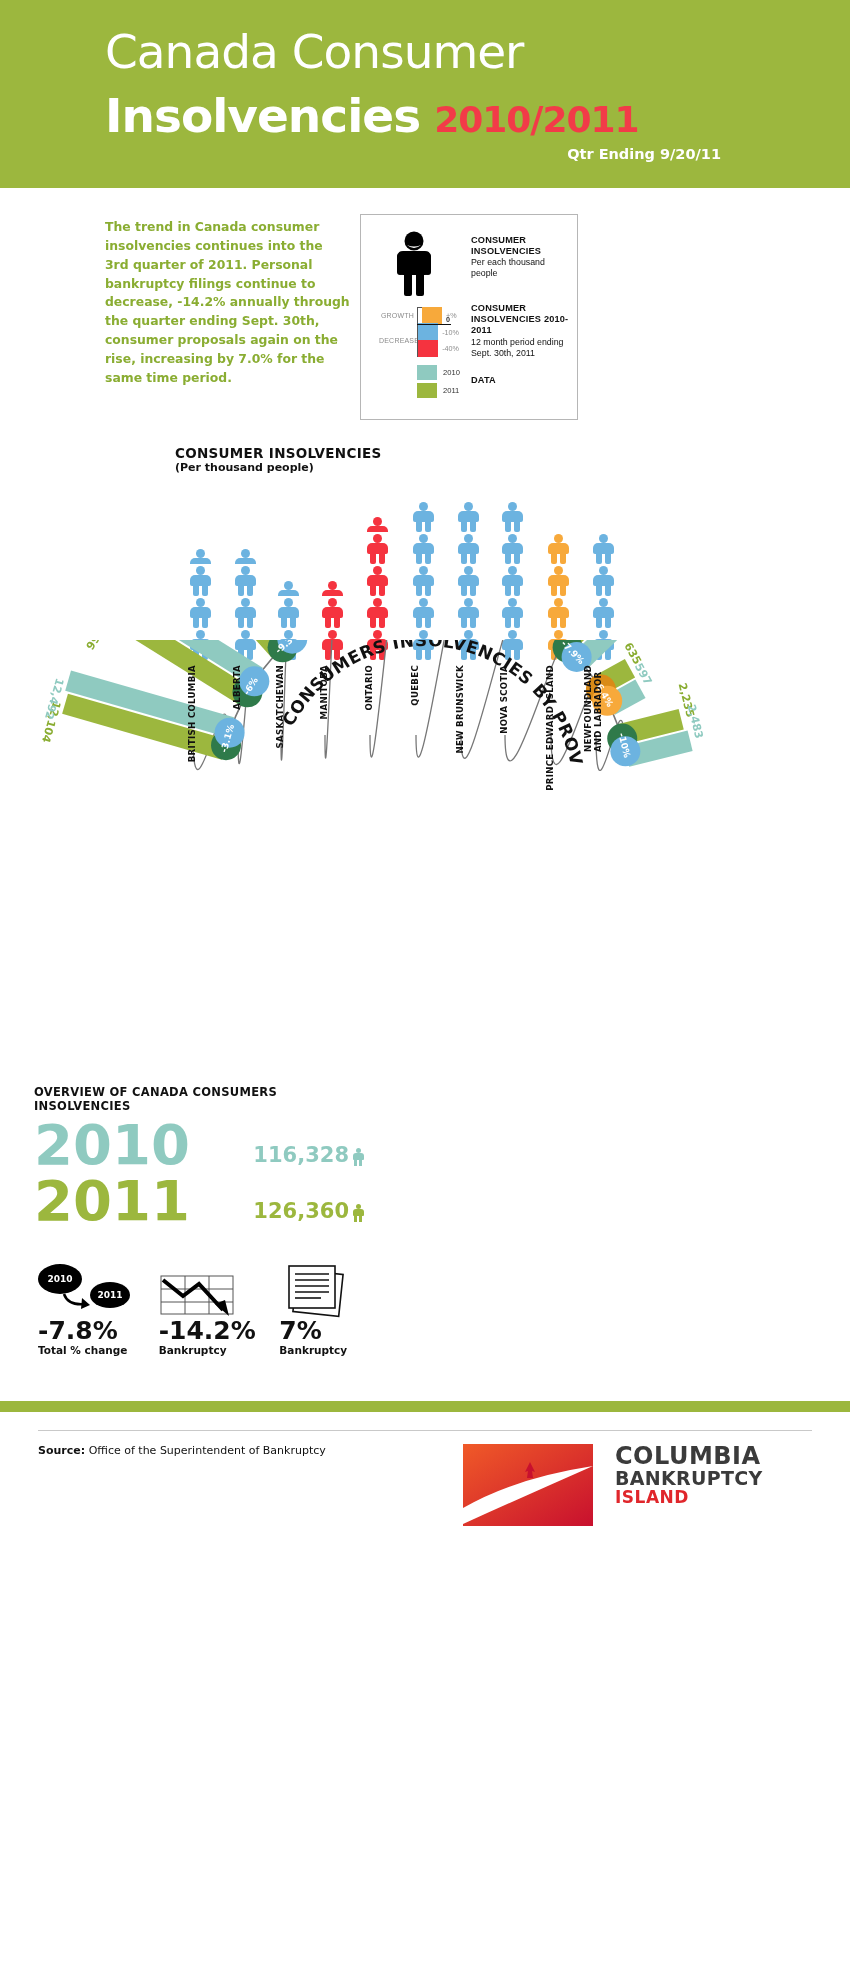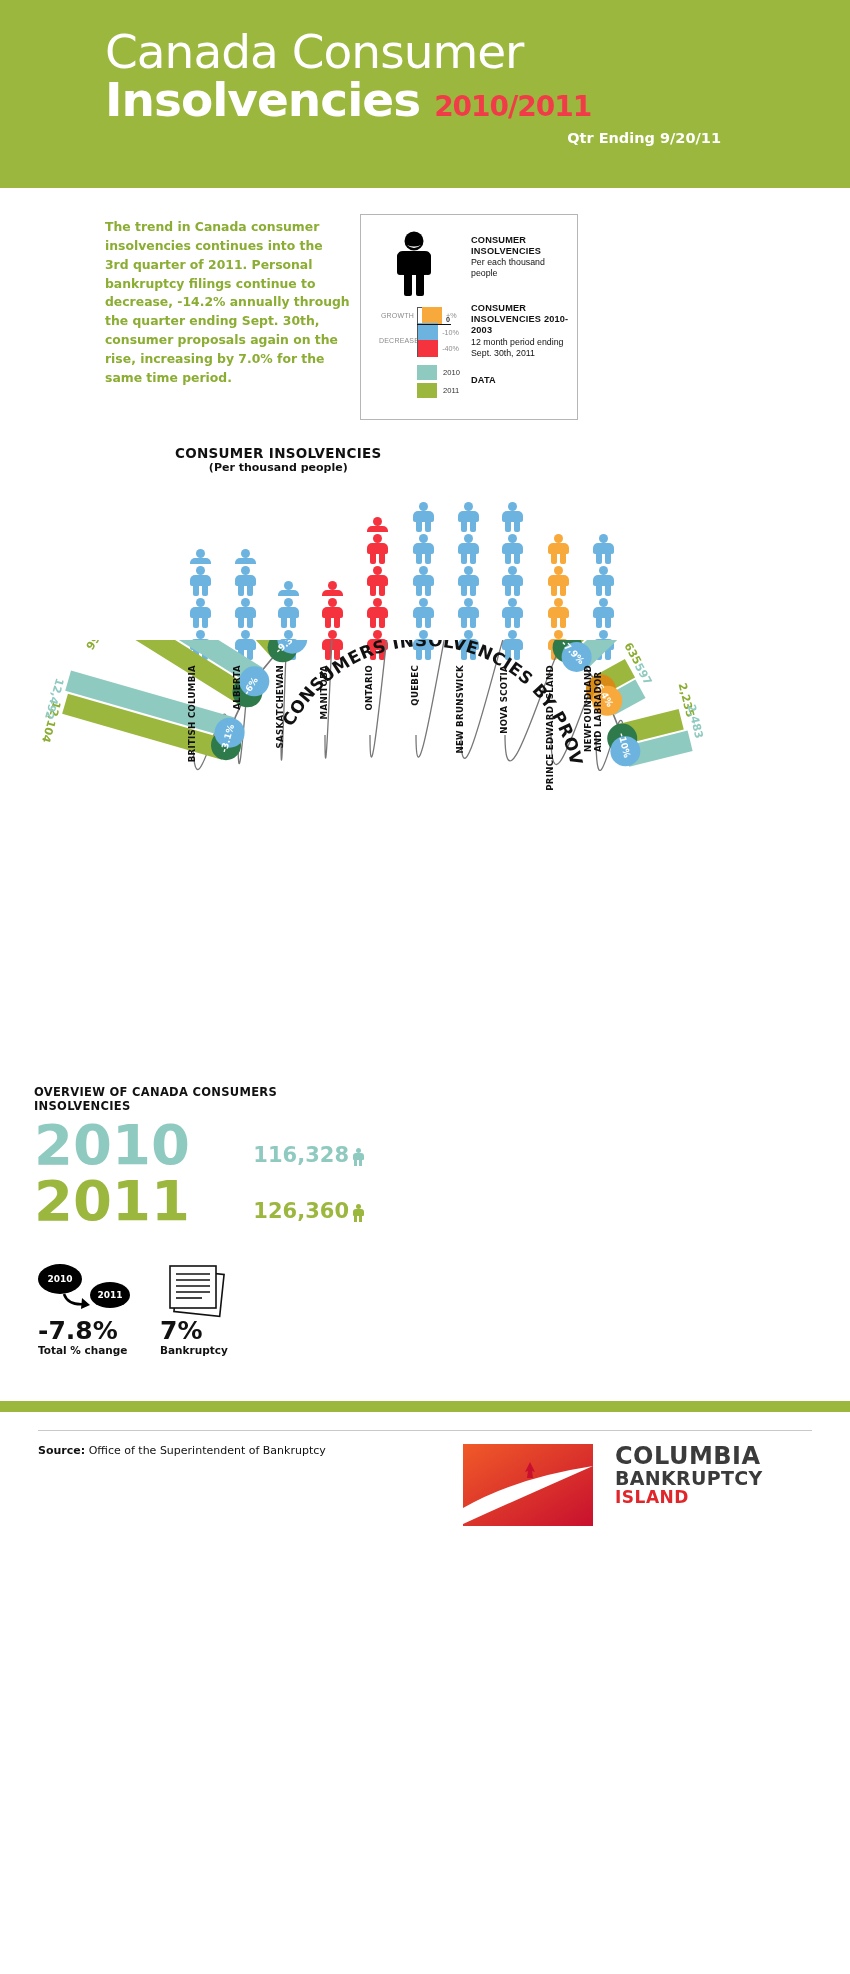--- a/index.html
+++ b/index.html
@@ -19,23 +19,24 @@
   }
   .header-inner { position:absolute; left:105px; top:28px; width:620px; }
   .title-l1 {
     font-size:47px; font-weight:normal; color:#ffffff; letter-spacing:-1px;
     line-height:1.02; font-family:"DejaVu Sans", sans-serif;
   }
   .title-l2row { display:flex; align-items:baseline; gap:14px; line-height:1.02; }
   .title-l2 {
     font-size:47px; font-weight:bold; color:#ffffff; letter-spacing:-1px;
     font-family:"DejaVu Sans", sans-serif;
+    margin-top:16px;
   }
   .title-years {
-    font-size:28px; font-weight:bold; color:#f23b48; letter-spacing:-1px;
+    font-size:36px; font-weight:bold; color:#f23b48; letter-spacing:-1px;
     font-family:"DejaVu Sans", sans-serif;
   }
   .title-sub {
     text-align:right; color:#ffffff; font-size:14.5px; font-weight:bold;
     margin-top:6px; padding-right:4px; font-family:"DejaVu Sans", sans-serif;
   }
 
   
   .intro {
     position:absolute; left:105px; top:218px; width:245px;
@@ -70,21 +71,21 @@
   .data-row { display:flex; align-items:center; margin-bottom:3px; }
   .data-sw { width:20px; height:15px; }
   .d10 { background:#8fcac0; }
   .d11 { background:#9cb73e; }
   .data-lbl { font-size:7.6px; color:#333; margin-left:6px; }
   .legend-txt3 { position:absolute; left:110px; top:160px; }
 
   
   .chart-title { position:absolute; left:175px; top:445px; }
   .ct-l1 { font-size:13.5px; font-weight:bold; color:#111; letter-spacing:.3px; font-family:"DejaVu Sans", sans-serif;}
-  .ct-l2 { font-size:11px; font-weight:bold; color:#111; font-family:"DejaVu Sans", sans-serif;text-align:center;}
+  .ct-l2 { font-size:11px; font-weight:bold; color:#111; font-family:"DejaVu Sans", sans-serif;}
 
   
   .picto-area { position:absolute; left:0; top:440px; width:850px; height:220px; }
   .picto-col { position:absolute; bottom:0; width:40px; display:flex; flex-direction:column-reverse; align-items:center; gap:2px; }
   .fig { width:26px; height:30px; position:relative; display:block; }
   .fig .head { position:absolute; left:9px; top:0; width:9px; height:9px; border-radius:50%; }
   .fig .body { position:absolute; left:3px; top:9px; width:21px; height:11px; border-radius:5px 5px 2px 2px; }
   .fig .legL { position:absolute; left:6px; top:19px; width:6px; height:11px; border-radius:0 0 2px 2px; }
   .fig .legR { position:absolute; left:15px; top:19px; width:6px; height:11px; border-radius:0 0 2px 2px; }
 
@@ -203,21 +204,21 @@
         </span>
         <span style="display:inline-block;">
           <span class="sw-val grey" style="display:block;">-10%</span>
           <span class="sw-val grey" style="display:block;margin-top:7px;">-40%</span>
         </span>
       </div>
     </div>
     <div class="zero-line"></div>
 
     <div class="legend-txt2">
-      <div class="lt-strong">CONSUMER INSOLVENCIES 2010-2003</div>
+      <div class="lt-strong">CONSUMER INSOLVENCIES 2010-2011</div>
       <div class="lt-norm">12 month period ending Sept. 30th, 2011</div>
     </div>
 
     <div class="legend-data">
       <div class="data-row">
         <span class="data-sw d10"></span>
         <span class="data-lbl">2010</span>
       </div>
       <div class="data-row">
         <span class="data-sw d11"></span>
@@ -672,20 +673,37 @@
         </div>
         <svg width="100" height="58" style="position:absolute;left:0;top:0;">
           <path d="M26 34 Q30 46 48 44" stroke="#000" stroke-width="2.5" fill="none"></path>
           <path d="M44 38 L52 45 L43 49 Z" fill="#000"></path>
         </svg>
       </div>
       <div class="stat-val">-7.8%</div>
       <div class="stat-lbl">Total % change</div>
     </div>
 
+    <div class="stat">
+      <div class="stat-ico">
+        <svg width="90" height="58" style="position:absolute;left:0;top:2px;">
+          <g stroke="#555" stroke-width="1" fill="none">
+            <rect x="2" y="14" width="72" height="38"></rect>
+            <line x1="26" y1="14" x2="26" y2="52"></line>
+            <line x1="50" y1="14" x2="50" y2="52"></line>
+            <line x1="2" y1="27" x2="74" y2="27"></line>
+            <line x1="2" y1="40" x2="74" y2="40"></line>
+          </g>
+          <path d="M4 18 L24 34 L40 22 L64 48" stroke="#000" stroke-width="4" fill="none"></path>
+          <path d="M56 42 L70 54 L66 38 Z" fill="#000"></path>
+        </svg>
+      </div>
+      <div class="stat-val">-14.2%</div>
+      <div class="stat-lbl">Bankruptcy</div>
+    </div>
 
     <div class="stat">
       <div class="stat-ico">
         <svg width="90" height="58" style="position:absolute;left:0;top:0;">
           <g fill="#fff" stroke="#111" stroke-width="1.6">
             <rect x="16" y="12" width="46" height="42" transform="rotate(6 39 33)"></rect>
             <rect x="10" y="6" width="46" height="42"></rect>
           </g>
           <g stroke="#111" stroke-width="1.6">
             <line x1="16" y1="14" x2="50" y2="14"></line>

